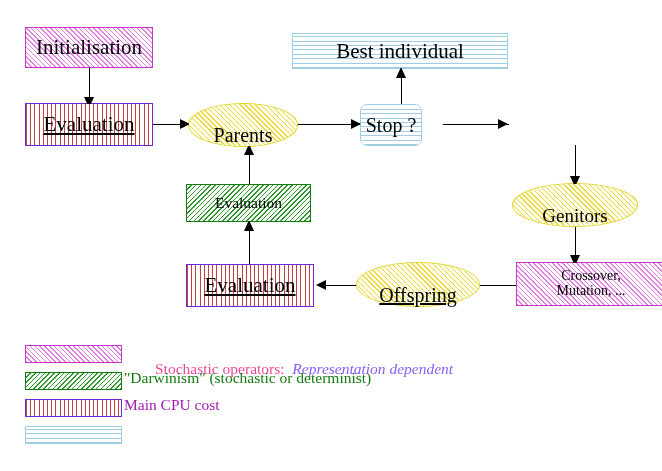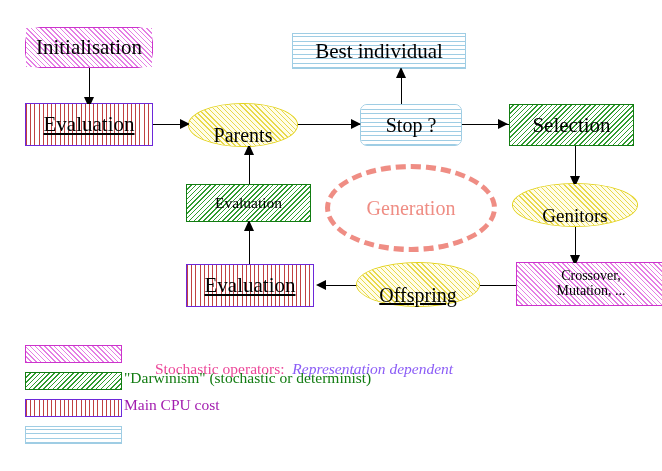--- a/index.html
+++ b/index.html
@@ -133,51 +133,45 @@
 
   <div class="ln h" style="left:318px;top:285px;width:42px;"></div>
   <div class="ah left" style="left:316px;top:280px;"></div>
 
   <div class="ln v" style="left:249px;top:222px;height:42px;"></div>
   <div class="ah up" style="left:244px;top:220px;"></div>
 
   <div class="ln v" style="left:249px;top:146px;height:38px;"></div>
   <div class="ah up" style="left:244px;top:144px;"></div>
 
-  <div class="node fill-magenta" style="left:25px;top:27px;width:128px;height:41px;font-size:21px;border-radius:15px;">
+  <div class="node fill-magenta" style="left:25px;top:27px;width:128px;height:41px;font-size:21px;">
     <span>Initialisation</span>
   </div>
 
   <div class="node fill-red" style="left:25px;top:103px;width:128px;height:43px;font-size:21px;">
     <span>Evaluation</span>
   </div>
 
   <div class="node fill-yellow" style="left:188px;top:103px;width:110px;height:44px;font-size:20px;">
     <span>Parents</span>
   </div>
 
-  <div class="node fill-blue" style="left:292px;top:33px;width:174px;height:36px;font-size:21px;font-family:Liberation Serif, serif;">
+  <div class="node fill-blue" style="left:292px;top:33px;width:216px;height:36px;font-size:21px;font-family:Liberation Serif, serif;">
     <span>Best individual</span>
   </div>
 
-  <div class="node fill-blue rounded" style="left:360px;top:104px;width:102px;height:42px;font-size:20px;">
+  <div class="node fill-blue rounded" style="left:360px;top:104px;width:62px;height:42px;font-size:20px;">
     <span>Stop ?</span>
   </div>
 
-  <div class="node fill-green" style="left:509px;top:104px;width:125px;height:42px;font-size:21px;">
-    <span>Selection</span>
-  </div>
 
   <div class="node fill-green" style="left:186px;top:184px;width:125px;height:38px;font-size:15.5px;">
     <span>Evaluation</span>
   </div>
 
-  <div class="generation" style="left:325px;top:164px;width:172px;height:88px;font-size:20px;">
-    <span>Generation</span>
-  </div>
 
   <div class="node fill-yellow" style="left:512px;top:183px;width:126px;height:44px;font-size:19px;">
     <span>Genitors</span>
   </div>
 
   <div class="node fill-magenta" style="left:516px;top:262px;width:150px;height:44px;font-size:14px;">
     <span>Crossover,
 Mutation, ...</span>
   </div>
 

